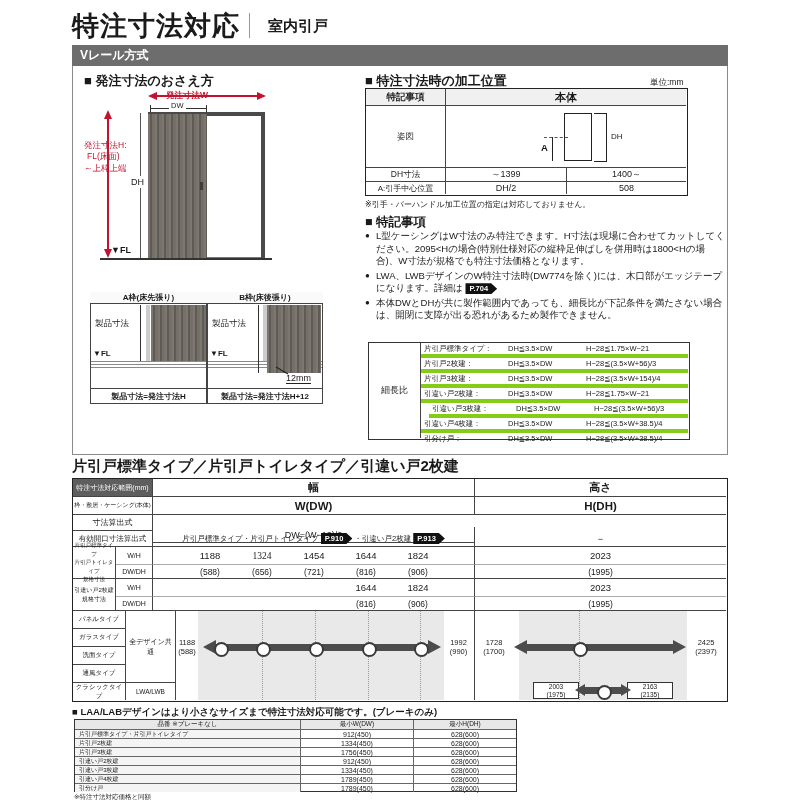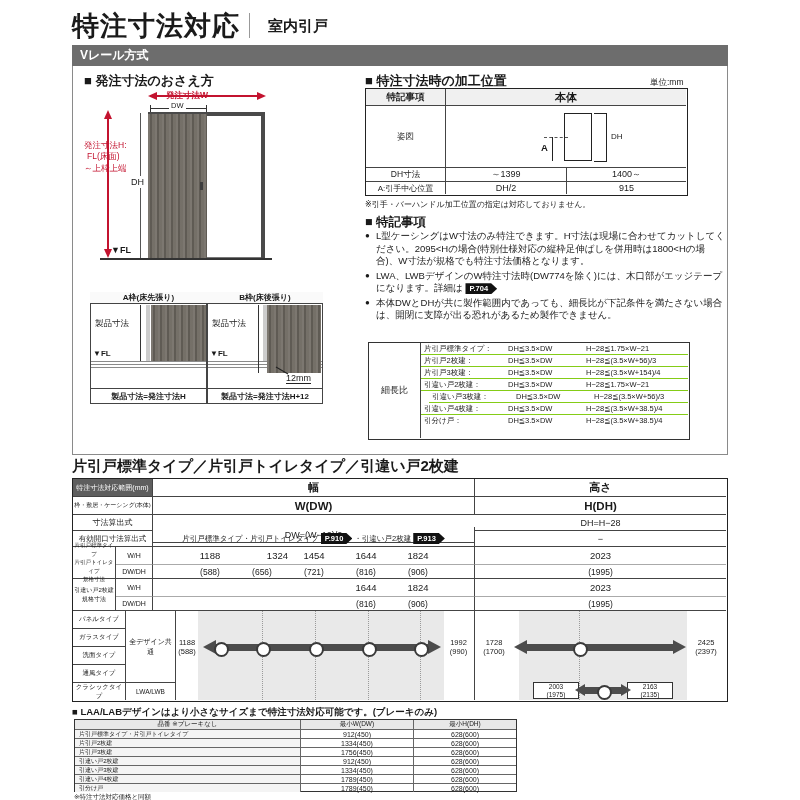--- a/index.html
+++ b/index.html
@@ -3,21 +3,21 @@
 <meta charset="utf-8">
 <style>
   html,body{margin:0;padding:0;background:#fff;}
   .page{position:relative;width:800px;height:800px;background:#fff;overflow:hidden;
         font-family:"Liberation Sans","DejaVu Sans",sans-serif;color:#1a1a1a;}
   .abs{position:absolute;box-sizing:border-box;}
   .c{display:flex;align-items:center;justify-content:center;text-align:center;}
   .nw{white-space:nowrap;}
   .bb{border-bottom:1px solid #444;}
   .br{border-right:1px solid #444;}
-  .bbl{border-bottom:1px solid #84cc16;}
+  .bbl{border-bottom:4px solid #84cc16;}
   .red{color:#c3132f;}
   .tri{position:absolute;width:0;height:0;}
   .badge{display:inline-block;background:#111;color:#fff;font-weight:bold;font-size:7.5px;
          line-height:9px;padding:1px 9px 1px 4px;
          clip-path:polygon(0 0,calc(100% - 6px) 0,100% 50%,calc(100% - 6px) 100%,0 100%);}
   .wood{background:#6f6a62;background-image:repeating-linear-gradient(90deg,
         rgba(255,255,255,.09) 0 2px,rgba(0,0,0,.14) 2px 4px,rgba(255,255,255,.04) 4px 7px);}
   .hatch{background:repeating-linear-gradient(180deg,#8a8a8a 0 1px,transparent 1px 3px);}
   .dotv{position:absolute;border-left:1px dotted #9a9a9a;top:0;bottom:0;}
   .pt{position:absolute;width:11px;height:11px;background:#fff;border:2px solid #3a3a3a;border-radius:50%;}
@@ -107,21 +107,21 @@
       <div class="abs nw" style="left:165px;top:26px;font-size:8px;">DH</div>
       <div class="abs" style="left:98px;top:31px;width:24px;border-top:1px dashed #555;"></div>
       <div class="abs" style="left:106px;top:31px;height:24px;border-left:1px solid #222;"></div>
       <div class="abs nw" style="left:95px;top:36px;font-size:9.5px;font-weight:bold;">A</div>
     </div>
     <div class="abs c br bb" style="left:0;top:79px;width:80px;height:14px;font-size:8.5px;">DH寸法</div>
     <div class="abs c br bb" style="left:80px;top:79px;width:121px;height:14px;font-size:9px;">～1399</div>
     <div class="abs c bb" style="left:201px;top:79px;width:119px;height:14px;font-size:9px;">1400～</div>
     <div class="abs c br" style="left:0;top:93px;width:80px;height:12px;font-size:8px;">A:引手中心位置</div>
     <div class="abs c br" style="left:80px;top:93px;width:121px;height:12px;font-size:9px;">DH/2</div>
-    <div class="abs c" style="left:201px;top:93px;width:119px;height:12px;font-size:9px;">915</div>
+    <div class="abs c" style="left:201px;top:93px;width:119px;height:12px;font-size:9px;">508</div>
   </div>
   <div class="abs nw" style="left:365px;top:199px;font-size:8px;">※引手・バーハンドル加工位置の指定は対応しておりません。</div>
 
   <div class="abs nw" style="left:365px;top:214px;font-size:12.5px;font-weight:bold;">■ 特記事項</div>
   <div class="abs" style="left:365px;top:230px;width:362px;font-size:9.5px;line-height:1.32;">
     <div style="position:relative;padding-left:11px;margin-bottom:2px;">
       <span class="abs" style="left:0;top:1px;font-size:8px;">●</span>
       <span>L型ケーシングはW寸法のみ特注できます。H寸法は現場に合わせてカットしてください。2095&lt;Hの場合(特別仕様対応の縦枠足伸ばしを併用時は1800&lt;Hの場合)、W寸法が規格でも特注寸法価格となります。</span>
     </div>
     <div style="position:relative;padding-left:11px;margin-bottom:2px;">
@@ -170,39 +170,38 @@
     <div class="abs c br bb" style="left:0;top:0;width:80px;height:18px;background:#5e5e5e;color:#fff;font-size:7px;">特注寸法対応範囲(mm)</div>
     <div class="abs c br bb" style="left:80px;top:0;width:322px;height:18px;font-size:11px;font-weight:bold;">幅</div>
     <div class="abs c bb" style="left:402px;top:0;width:251px;height:18px;font-size:11px;font-weight:bold;">高さ</div>
 
     <div class="abs c br bb" style="left:0;top:18px;width:80px;height:18px;font-size:6px;">枠・敷居・ケーシング(本体)</div>
     <div class="abs c br bb" style="left:80px;top:18px;width:322px;height:18px;font-size:11.5px;font-weight:bold;">W(DW)</div>
     <div class="abs c bb" style="left:402px;top:18px;width:251px;height:18px;font-size:11.5px;font-weight:bold;">H(DH)</div>
 
     <div class="abs c br bb" style="left:0;top:36px;width:80px;height:16px;font-size:8px;">寸法算出式</div>
     <div class="abs c br bb" style="left:80px;top:36px;width:322px;height:16px;font-size:9px;margin-top:12px;">DW=(W−12)/2</div>
-    <div class="abs c bb" style="left:402px;top:36px;width:251px;height:16px;font-size:9px;">DH=H−28</div>
 
     <div class="abs c br bb" style="left:0;top:52px;width:80px;height:16px;font-size:7.5px;">有効開口寸法算出式</div>
     <div class="abs c br bb nw" style="left:80px;top:52px;width:322px;height:16px;font-size:7.5px;gap:2px;">
       <span>片引戸標準タイプ・片引戸トイレタイプ</span>
       <span class="badge">P.910</span>
       <span>・引違い戸2枚建</span>
       <span class="badge">P.913</span>
     </div>
     <div class="abs c bb" style="left:402px;top:52px;width:251px;height:16px;font-size:9px;">−</div>
 
     <div class="abs c br bb" style="left:0;top:68px;width:43px;height:32px;font-size:5.5px;line-height:1.55;flex-direction:column;">
       <div>片引戸標準タイプ</div>
       <div>片引戸トイレタイプ</div>
       <div>規格寸法</div>
     </div>
     <div class="abs c br" style="left:43px;top:68px;width:37px;height:18px;font-size:7px;border-bottom:1px solid #aaa;">W/H</div>
     <div class="abs br nw" style="left:80px;top:68px;width:322px;height:18px;line-height:18px;font-size:9.5px;padding-left:31px;border-bottom:1px solid #aaa;">
-      <span style="display:inline-block;width:52px;text-align:center;">1188</span><span style="display:inline-block;width:52px;text-align:right;">1324</span><span style="display:inline-block;width:52px;text-align:center;">1454</span><span style="display:inline-block;width:52px;text-align:center;">1644</span><span style="display:inline-block;width:52px;text-align:center;">1824</span>
+      <span style="display:inline-block;width:52px;text-align:center;">1188</span><span style="display:inline-block;width:52px;text-align:center;font-family:Liberation Serif, serif;">1324</span><span style="display:inline-block;width:52px;text-align:center;">1454</span><span style="display:inline-block;width:52px;text-align:center;">1644</span><span style="display:inline-block;width:52px;text-align:center;">1824</span>
     </div>
     <div class="abs c" style="left:402px;top:68px;width:251px;height:18px;font-size:9.5px;border-bottom:1px solid #aaa;">2023</div>
     <div class="abs c br bb" style="left:43px;top:86px;width:37px;height:14px;font-size:7px;">DW/DH</div>
     <div class="abs br bb nw" style="left:80px;top:86px;width:322px;height:14px;line-height:14px;font-size:8.5px;padding-left:31px;">
       <span style="display:inline-block;width:52px;text-align:center;">(588)</span><span style="display:inline-block;width:52px;text-align:center;">(656)</span><span style="display:inline-block;width:52px;text-align:center;">(721)</span><span style="display:inline-block;width:52px;text-align:center;">(816)</span><span style="display:inline-block;width:52px;text-align:center;">(906)</span>
     </div>
     <div class="abs c bb" style="left:402px;top:86px;width:251px;height:14px;font-size:8.5px;">(1995)</div>
 
     <div class="abs c br bb" style="left:0;top:100px;width:43px;height:32px;font-size:6px;line-height:1.5;flex-direction:column;">
       <div>引違い戸2枚建</div>

